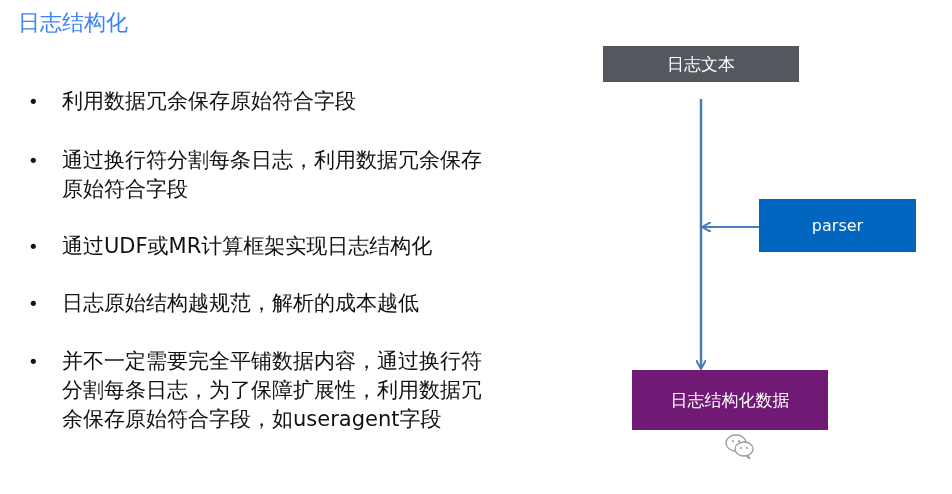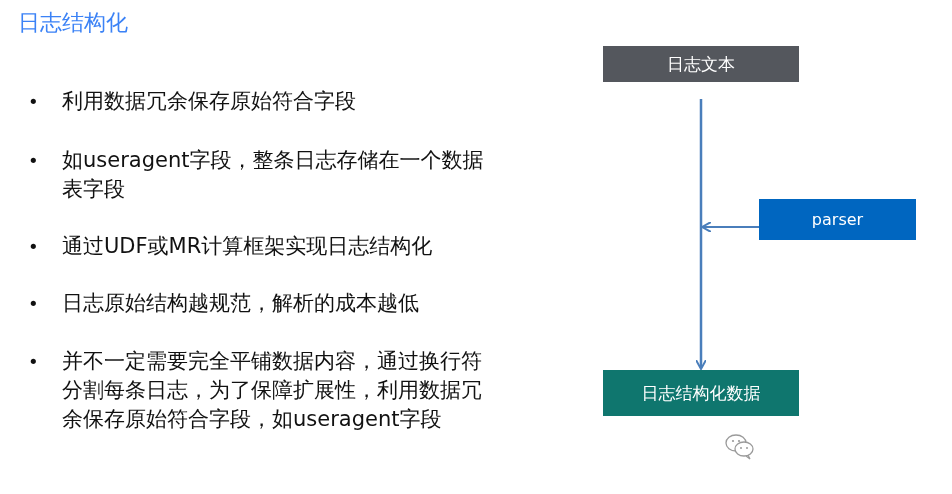--- a/index.html
+++ b/index.html
@@ -15,42 +15,42 @@
   .bullet {
     position: absolute; left: 0; width: 480px; display: flex; font-size: 21px; line-height: 29px;
   }
   .bullet .dot { width: 34px; flex: 0 0 34px; font-size: 18px; padding-left: 2px; }
   .bullet .txt { flex: 1; }
   .box {
     position: absolute; display: flex; align-items: center; justify-content: center;
     color: #ffffff; font-size: 17px;
   }
   .box-log { left: 603px; top: 46px; width: 196px; height: 36px; background: #54575d; }
-  .box-parser { left: 759px; top: 199px; width: 157px; height: 41px; background: #0066c0; font-size: 16px; }
-  .box-struct { left: 603px; top: 370px; width: 196px; height: 46px; background: #0f766e; }
+  .box-parser { left: 759px; top: 199px; width: 157px; height: 53px; background: #0066c0; font-size: 16px; }
+  .box-struct { left: 632px; top: 370px; width: 196px; height: 60px; background: #701a75; }
   svg.lines { position: absolute; left: 0; top: 0; }
   .watermark {
     position: absolute; left: 724px; top: 432px; display: flex; align-items: center;
     color: #7a7a7a; font-size: 21px;
   }
   .watermark .wx { width: 32px; height: 28px; margin-right: 6px; }
 </style>
 </head>
 <body>
 
 <div class="title">日志结构化</div>
 
 <div class="bullets">
   <div class="bullet" style="top:2px">
     <span class="dot">•</span>
     <span class="txt">利用数据冗余保存原始符合字段</span>
   </div>
   <div class="bullet" style="top:61px; width:470px">
     <span class="dot">•</span>
-    <span class="txt">如useragent字段，整条日志存储在一个数据表字段</span>
+    <span class="txt">通过换行符分割每条日志，利用数据冗余保存原始符合字段</span>
   </div>
   <div class="bullet" style="top:147px">
     <span class="dot">•</span>
     <span class="txt">通过UDF或MR计算框架实现日志结构化</span>
   </div>
   <div class="bullet" style="top:204px">
     <span class="dot">•</span>
     <span class="txt">日志原始结构越规范，解析的成本越低</span>
   </div>
   <div class="bullet" style="top:262px; width:470px">

